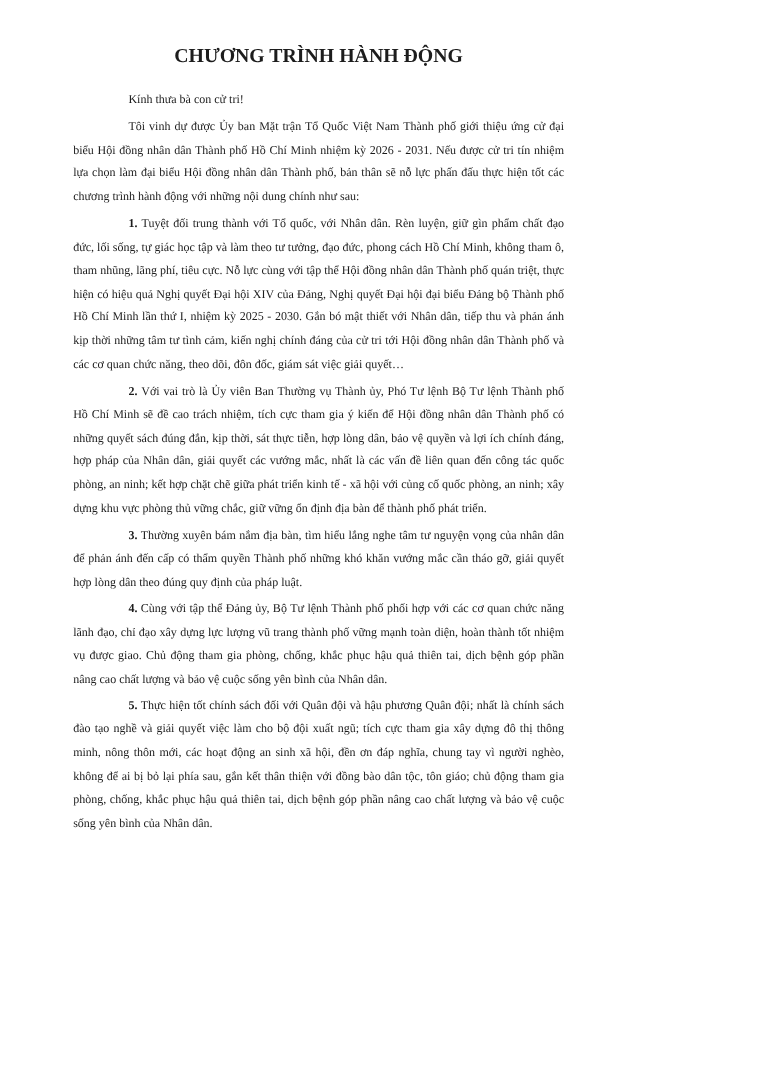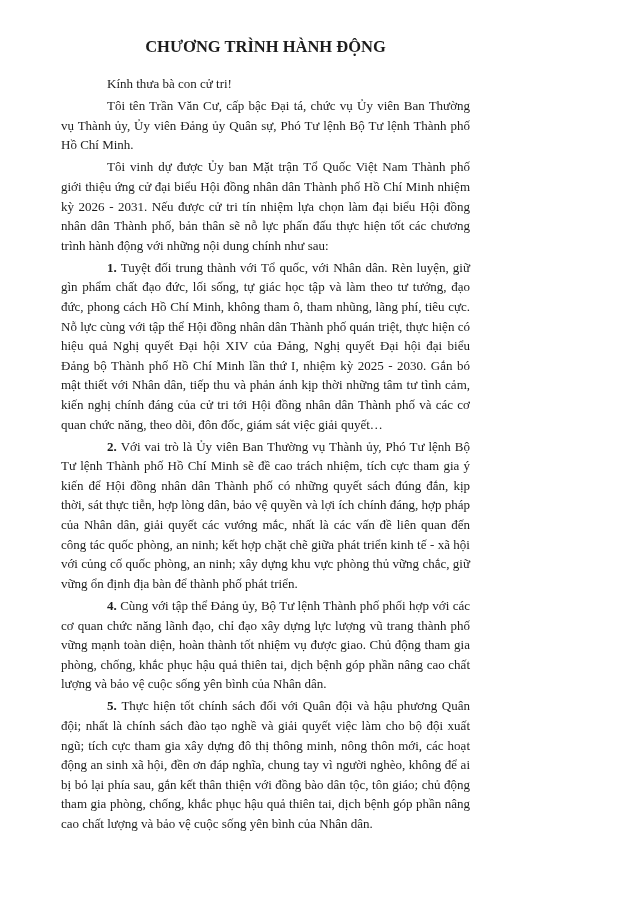--- a/index.html
+++ b/index.html
@@ -26,46 +26,46 @@
     font-weight: bold;
     font-size: 16.5px;
     line-height: 21px;
     margin: 0 0 17px 0;
   }
   .doc-title .title-line { display: block; }
   p.para {
     margin: 0 0 2.5px 0;
     text-align: justify;
     text-indent: 46px;
-    font-size: 13px;
+    font-size: 10px;
     line-height: 19.6px;
   }
   p.salutation {
     text-align: left;
   }
   .lead { font-weight: bold; }
   .lead:not(:empty)::after { content: " "; }
 </style>
 </head>
 <body>
 
 <div class="page">
 
   <h1 class="doc-title">
     <span class="title-line">CHƯƠNG TRÌNH HÀNH ĐỘNG</span>
   </h1>
 
   <p class="para salutation">Kính thưa bà con cử tri!</p>
 
-  <p class="para"><span class="lead"></span><span>Tôi tên Trần Văn Cư, cấp bậc Đại tá, chức vụ Ủy viên Ban Thường vụ Thành ủy, Ủy viên Đảng ủy Quân sự, Phó Tư lệnh Bộ Tư lệnh Thành phố Hồ Chí Minh.</span></p>
 
   <p class="para"><span class="lead"></span><span>Tôi vinh dự được Ủy ban Mặt trận Tổ Quốc Việt Nam Thành phố giới thiệu ứng cử đại biểu Hội đồng nhân dân Thành phố Hồ Chí Minh nhiệm kỳ 2026 - 2031. Nếu được cử tri tín nhiệm lựa chọn làm đại biểu Hội đồng nhân dân Thành phố, bản thân sẽ nỗ lực phấn đấu thực hiện tốt các chương trình hành động với những nội dung chính như sau:</span></p>
 
   <p class="para"><span class="lead">1.</span><span>Tuyệt đối trung thành với Tổ quốc, với Nhân dân. Rèn luyện, giữ gìn phẩm chất đạo đức, lối sống, tự giác học tập và làm theo tư tưởng, đạo đức, phong cách Hồ Chí Minh, không tham ô, tham nhũng, lãng phí, tiêu cực. Nỗ lực cùng với tập thể Hội đồng nhân dân Thành phố quán triệt, thực hiện có hiệu quả Nghị quyết Đại hội XIV của Đảng, Nghị quyết Đại hội đại biểu Đảng bộ Thành phố Hồ Chí Minh lần thứ I, nhiệm kỳ 2025 - 2030. Gắn bó mật thiết với Nhân dân, tiếp thu và phản ánh kịp thời những tâm tư tình cảm, kiến nghị chính đáng của cử tri tới Hội đồng nhân dân Thành phố và các cơ quan chức năng, theo dõi, đôn đốc, giám sát việc giải quyết…</span></p>
 
   <p class="para"><span class="lead">2.</span><span>Với vai trò là Ủy viên Ban Thường vụ Thành ủy, Phó Tư lệnh Bộ Tư lệnh Thành phố Hồ Chí Minh sẽ đề cao trách nhiệm, tích cực tham gia ý kiến để Hội đồng nhân dân Thành phố có những quyết sách đúng đắn, kịp thời, sát thực tiễn, hợp lòng dân, bảo vệ quyền và lợi ích chính đáng, hợp pháp của Nhân dân, giải quyết các vướng mắc, nhất là các vấn đề liên quan đến công tác quốc phòng, an ninh; kết hợp chặt chẽ giữa phát triển kinh tế - xã hội với củng cố quốc phòng, an ninh; xây dựng khu vực phòng thủ vững chắc, giữ vững ổn định địa bàn để thành phố phát triển.</span></p>
 
+  <p class="para"><span class="lead">3.</span><span>Thường xuyên bám nắm địa bàn, tìm hiểu lắng nghe tâm tư nguyện vọng của nhân dân để phản ánh đến cấp có thẩm quyền Thành phố những khó khăn vướng mắc cần tháo gỡ, giải quyết hợp lòng dân theo đúng quy định của pháp luật.</span></p>
 
   <p class="para"><span class="lead">4.</span><span>Cùng với tập thể Đảng ủy, Bộ Tư lệnh Thành phố phối hợp với các cơ quan chức năng lãnh đạo, chỉ đạo xây dựng lực lượng vũ trang thành phố vững mạnh toàn diện, hoàn thành tốt nhiệm vụ được giao. Chủ động tham gia phòng, chống, khắc phục hậu quả thiên tai, dịch bệnh góp phần nâng cao chất lượng và bảo vệ cuộc sống yên bình của Nhân dân.</span></p>
 
   <p class="para"><span class="lead">5.</span><span>Thực hiện tốt chính sách đối với Quân đội và hậu phương Quân đội; nhất là chính sách đào tạo nghề và giải quyết việc làm cho bộ đội xuất ngũ; tích cực tham gia xây dựng đô thị thông minh, nông thôn mới, các hoạt động an sinh xã hội, đền ơn đáp nghĩa, chung tay vì người nghèo, không để ai bị bỏ lại phía sau, gắn kết thân thiện với đồng bào dân tộc, tôn giáo; chủ động tham gia phòng, chống, khắc phục hậu quả thiên tai, dịch bệnh góp phần nâng cao chất lượng và bảo vệ cuộc sống yên bình của Nhân dân.</span></p>
 
 </div>
 
 </body></html>

